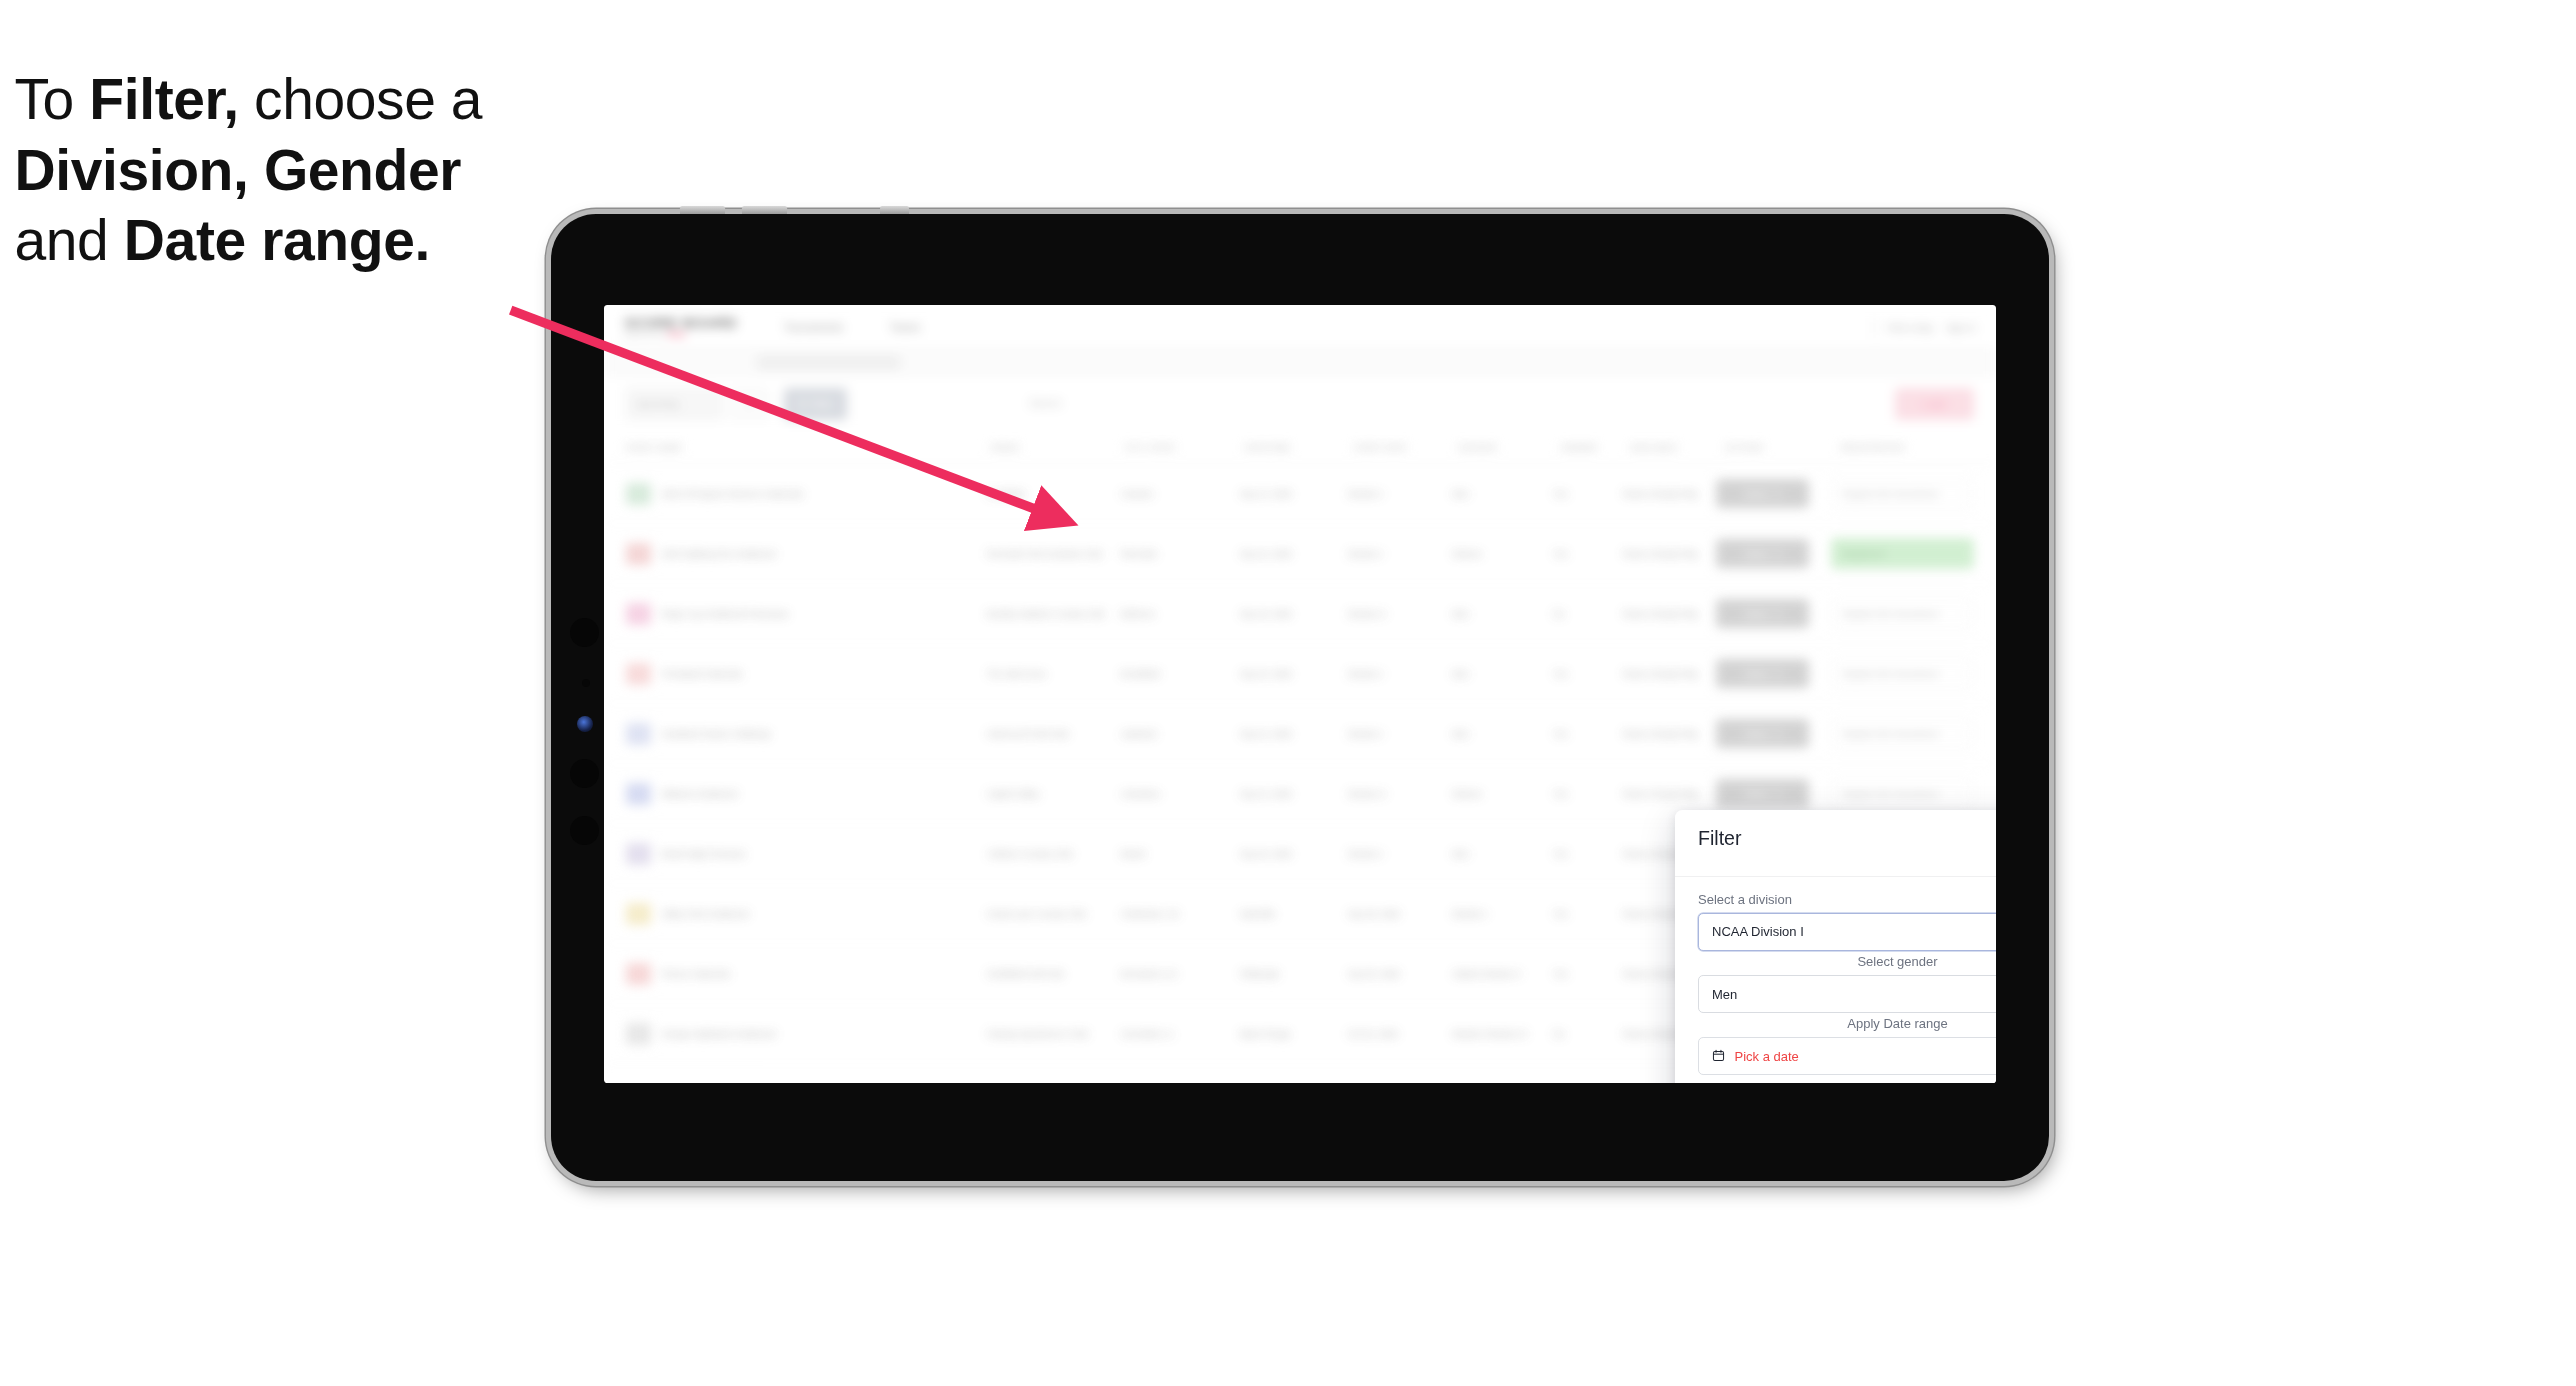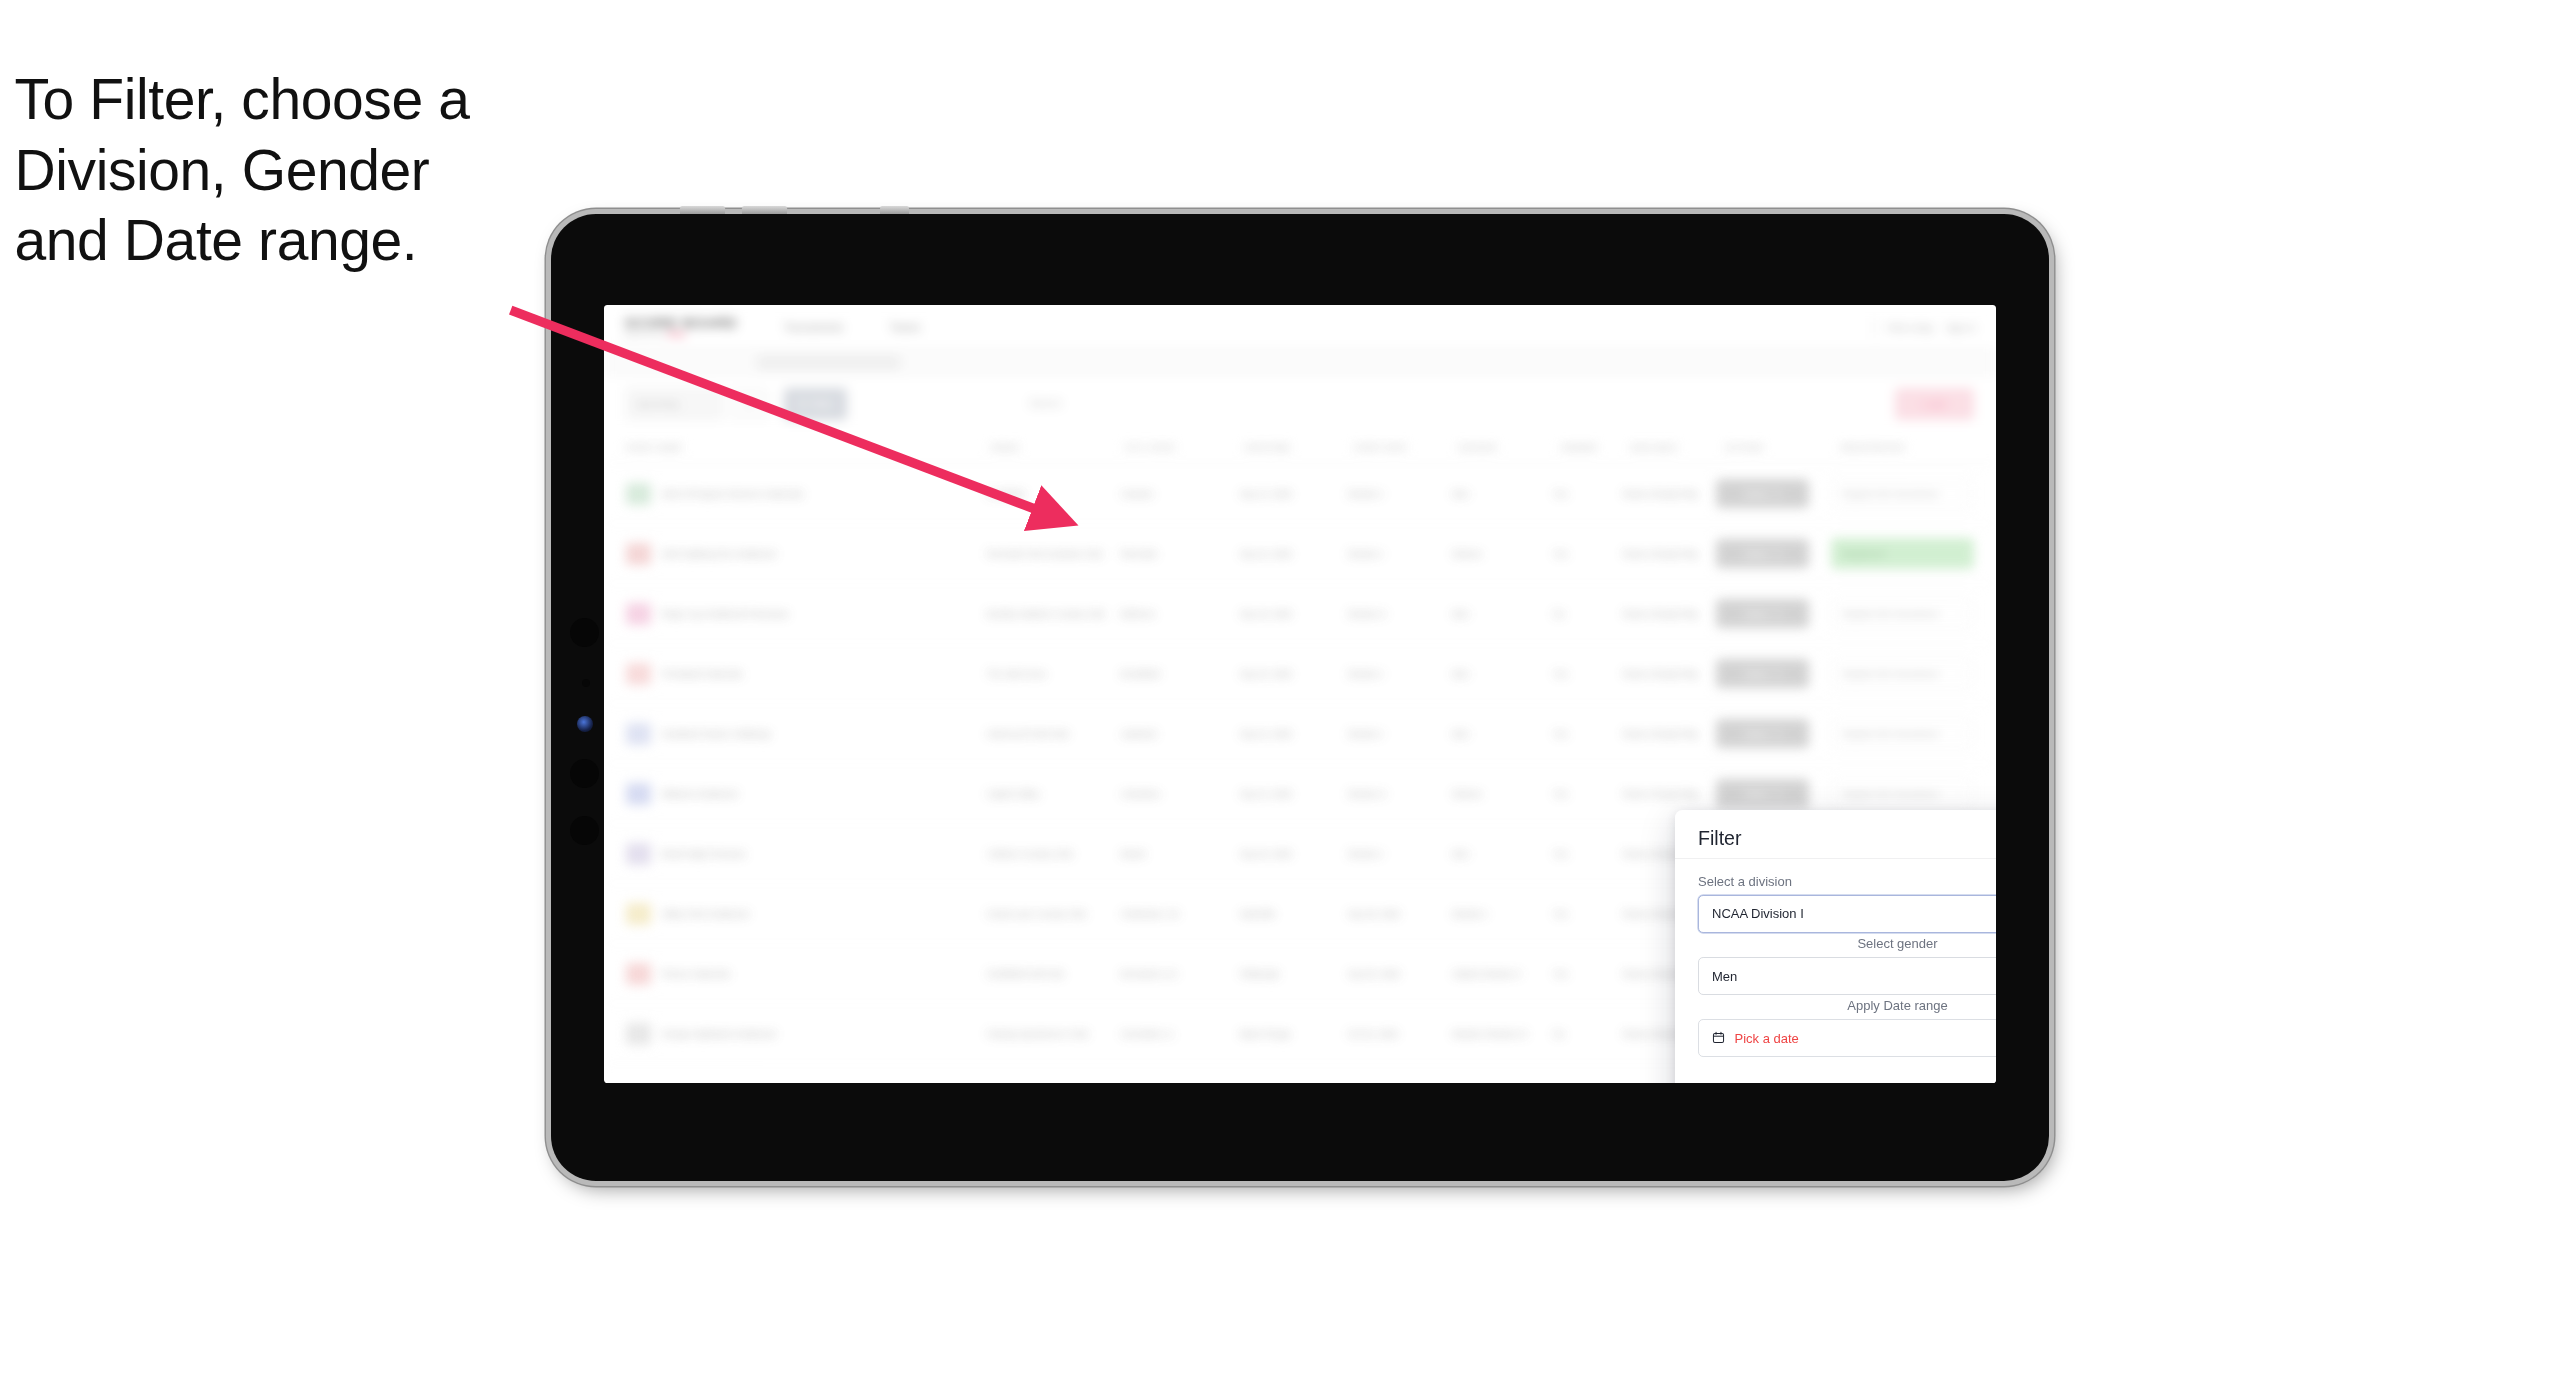--- a/index.html
+++ b/index.html
@@ -19,21 +19,21 @@
   #caption {
     position: absolute;
     left: 14.5px; top: 64px;
     width: 538px;
     font-size: 57px;
     line-height: 1.24;
     color: #111111;
     font-weight: 400;
     letter-spacing: -0.4px;
   }
-  #caption b { font-weight: 400; }
+  #caption b { font-weight: 700; }
   #caption .line { display: block; white-space: nowrap; }
 
   
   #tablet {
     position: absolute;
     left: 551px; top: 214px;
     width: 1498px; height: 967px;
     background: #0b0b0b;
     border-radius: 45px;
     box-shadow:
@@ -187,21 +187,21 @@
     position: absolute;
     left: 1071px; top: 505px;
     width: 445px; height: 371px;
     background: #ffffff;
     border-radius: 7.3px;
     box-shadow: 0 11.6px 36px rgba(15,23,42,0.18), 0 2.9px 10.2px rgba(15,23,42,0.10);
     z-index: 20;
   }
   #modal-head {
     position: relative;
-    padding: 19px 23px 9px 23px;
+    padding: 19px 23px 27px 23px;
     border-bottom: 0.7px solid #f0f0f1;
   }
   #modal-title {
     font-size: 19.6px; font-weight: 500; color: #1f2430; line-height: 1;
   }
 
   #modal-body { padding: 16px 23px 0 23px; }
   .field-label {
     font-size: 13px; color: #6d7380; margin-bottom: 7.3px; line-height: 1;
   }

